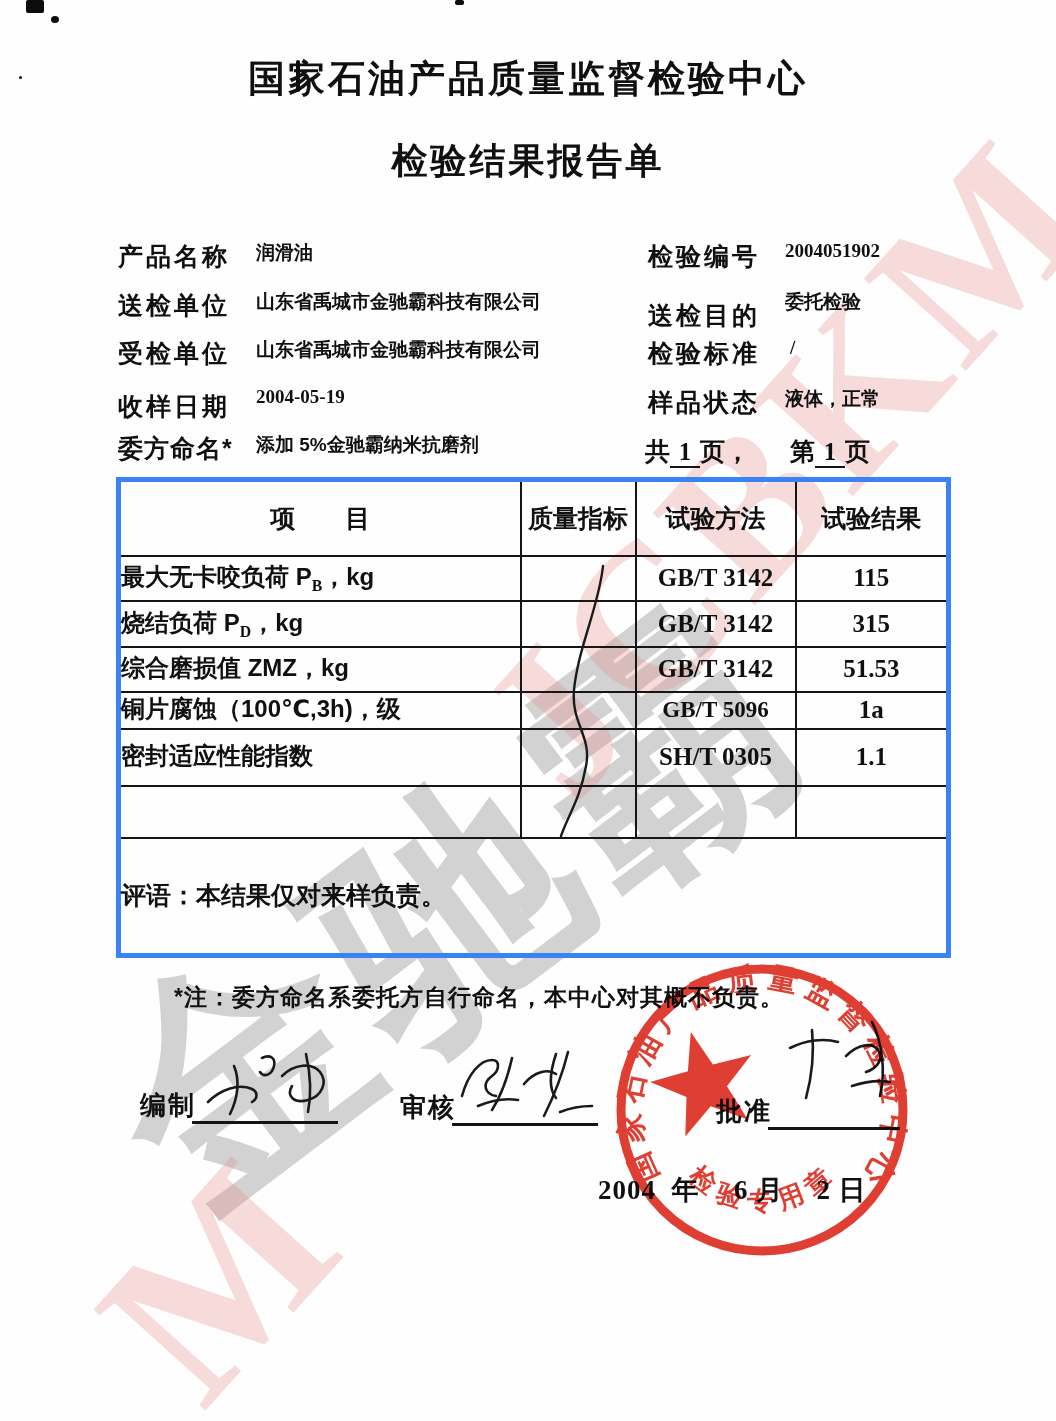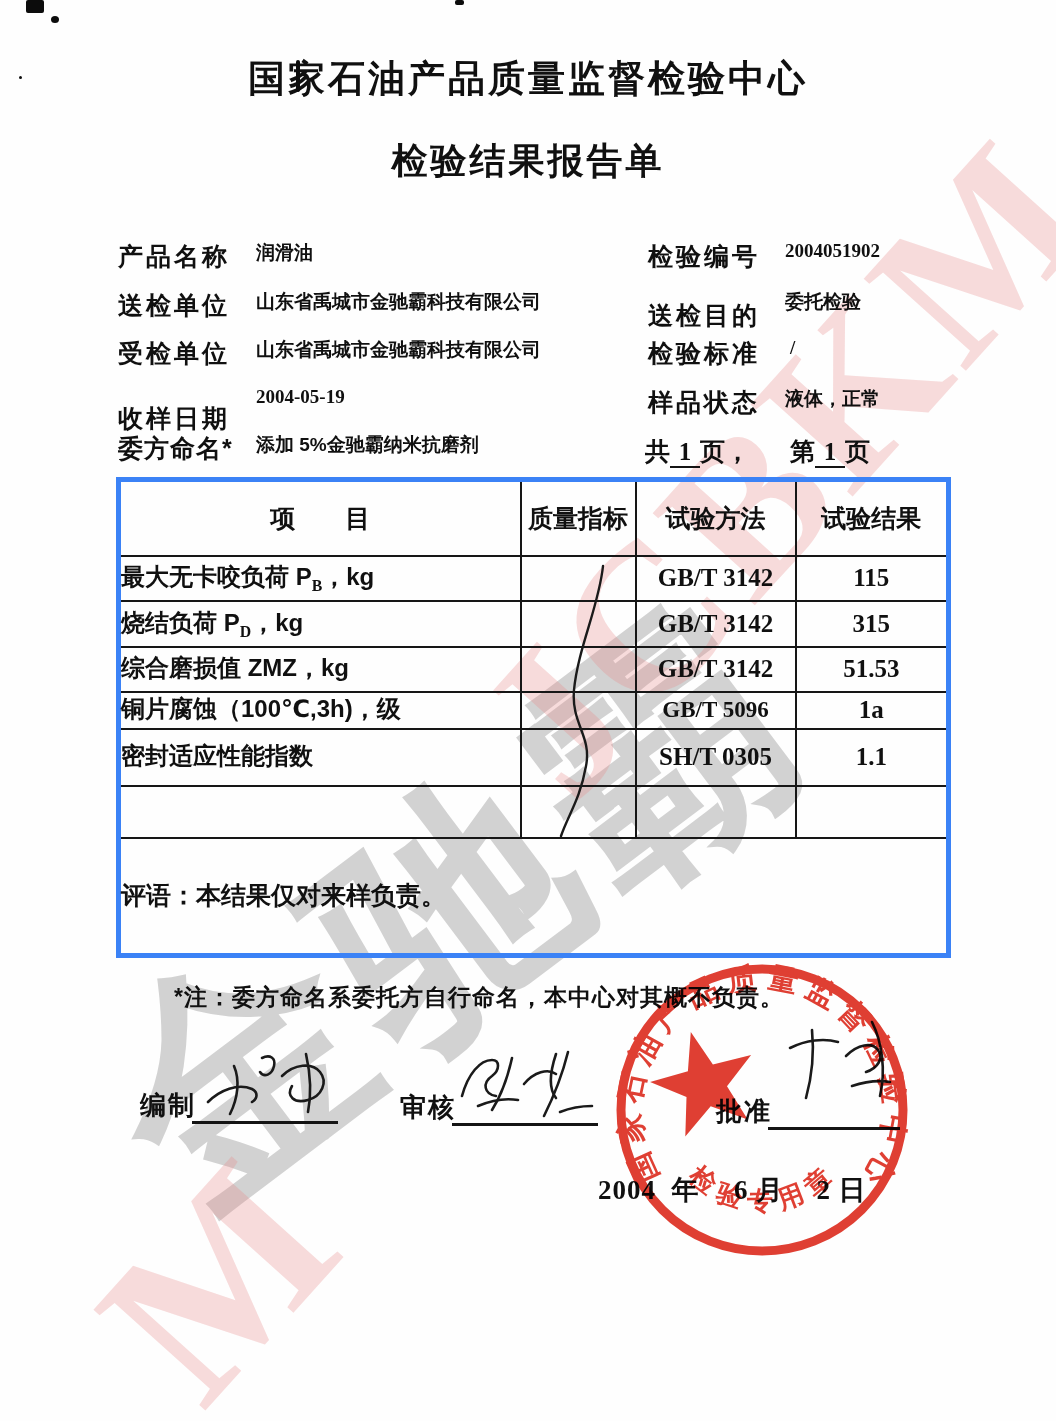--- a/index.html
+++ b/index.html
@@ -70,21 +70,21 @@
   <div class="abs lbl z5" style="left:118px;top:289px;">送检单位</div>
   <div class="abs val z5" style="left:256px;top:289px;">山东省禹城市金驰霸科技有限公司</div>
   <div class="abs lbl z5" style="left:648px;top:299px;">送检目的</div>
   <div class="abs val z5" style="left:785px;top:289px;">委托检验</div>
 
   <div class="abs lbl z5" style="left:118px;top:337px;">受检单位</div>
   <div class="abs val z5" style="left:256px;top:337px;">山东省禹城市金驰霸科技有限公司</div>
   <div class="abs lbl z5" style="left:648px;top:337px;">检验标准</div>
   <div class="abs val latin z5" style="left:790px;top:337px;">/</div>
 
-  <div class="abs lbl z5" style="left:118px;top:402px;">收样日期</div>
+  <div class="abs lbl z5" style="left:118px;top:390px;">收样日期</div>
   <div class="abs val latin z5" style="left:256px;top:386px;">2004-05-19</div>
   <div class="abs lbl z5" style="left:648px;top:386px;">样品状态</div>
   <div class="abs val z5" style="left:785px;top:386px;">液体，正常</div>
 
   <div class="abs lbl z5" style="left:118px;top:432px;letter-spacing:1px;">委方命名*</div>
   <div class="abs val z5" style="left:256px;top:432px;">添加 5%金驰霸纳米抗磨剂</div>
 
   <div class="abs pgline z5" style="left:645px;top:435px;"><span>共</span><span class="pgnum">1</span><span>页，</span></div>
   <div class="abs pgline z5" style="left:790px;top:435px;"><span>第</span><span class="pgnum">1</span><span>页</span></div>
 

